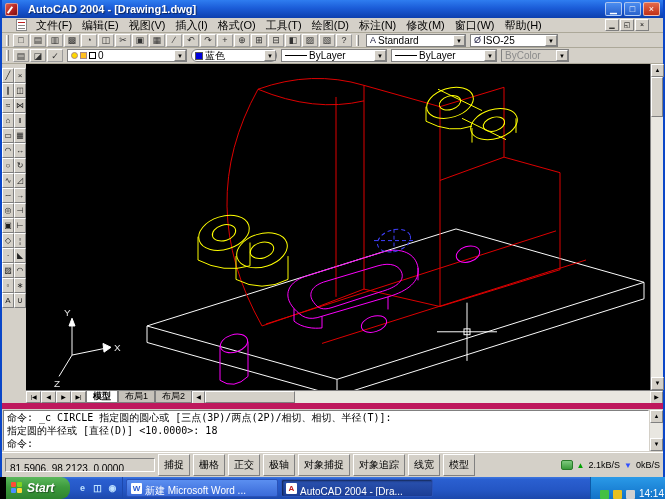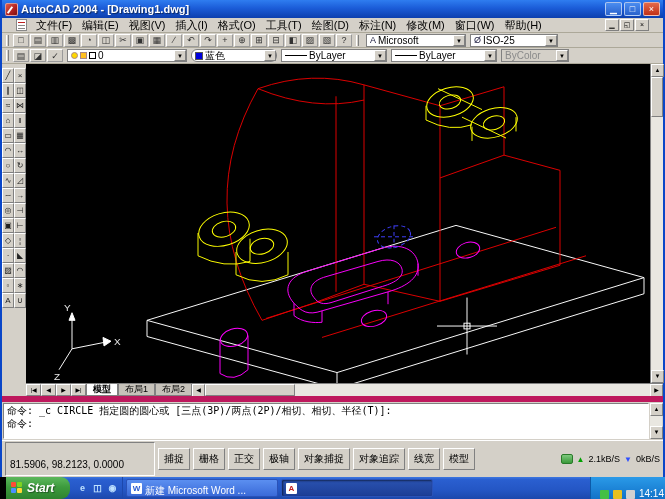--- a/index.html
+++ b/index.html
@@ -5,21 +5,21 @@
   * { box-sizing: border-box; margin: 0; padding: 0; }
   html,body { width:665px; height:499px; overflow:hidden; }
   body { font-family:"Liberation Sans", sans-serif; background:#000; }
   .screen { position:relative; width:665px; height:499px; }
 
   
   .app { position:absolute; top:0; left:0; width:665px; height:477px;
          display:flex; flex-direction:column; background:#d4d0c8;
          border-left:2px solid #0a46c8; border-right:2px solid #0a46c8; }
 
-  .titlebar { flex:0 0 18px; display:flex; align-items:center; gap:3px; padding:0 3px;
+  .titlebar { flex:0 0 18px; display:flex; align-items:center; gap:10px; padding:0 3px;
               background:linear-gradient(180deg,#2f7df0 0%,#1b5cd8 45%,#0c3fae 100%); }
   .app-icon { width:13px; height:13px; border-radius:2px;
               background:linear-gradient(135deg,#e05a4a 0%, #b02020 60%, #7a1010 100%);
               border:1px solid #ffffff88; position:relative; }
   .app-icon::after{ content:""; position:absolute; left:3px; top:2px; width:2px; height:8px;
               background:#fff; transform:rotate(35deg); }
   .title { flex:1; color:#fff; font-size:11px; font-weight:bold; white-space:nowrap;
            overflow:hidden; text-shadow:1px 1px 1px #00000088; }
   .winbtns { display:flex; gap:2px; }
   .wbtn { width:17px; height:14px; border-radius:2px; color:#fff; font-size:9px;
@@ -93,21 +93,21 @@
   .htrack { flex:1; background:#e9e7e1; }
 
   .cmdwrap { flex:0 0 44px; display:flex; background:#d4d0c8; border-top:6px solid #be185d; padding:1px; }
   .cmdtext { flex:1; background:#fff; border:1px solid; border-color:#808080 #fff #fff #808080;
              font-family:"DejaVu Sans Mono", monospace; font-size:10px; line-height:13px;
              padding:0 3px; overflow:hidden; color:#000; }
   .cmdscroll { width:12px; flex:0 0 12px; display:flex; flex-direction:column; margin-left:1px; }
 
   .statusbar { flex:0 0 18px; display:flex; align-items:center; gap:3px; padding:1px 3px;
                background:#d4d0c8; border-top:1px solid #fff; font-size:10px; }
-  .coords { width:150px; flex:0 0 150px; height:14px; line-height:12px; padding:16px 4px;
+  .coords { width:150px; flex:0 0 150px; height:14px; line-height:12px; padding:4px 4px;
             border:1px solid; border-color:#808080 #fff #fff #808080; white-space:nowrap; overflow:hidden; }
   .stoggle { height:22px; line-height:12px; padding:0 5px; background:#d4d0c8; border:1px solid;
              border-color:#fff #808080 #808080 #fff; white-space:nowrap; font-size:10px; }
   .net { margin-left:auto; display:flex; align-items:center; gap:4px; font-size:9px; white-space:nowrap; }
   .netbadge { width:12px; height:10px; border-radius:2px; border:1px solid #2a7a2a;
               background:linear-gradient(#7ec97e,#3a9a3a); }
   .upicon { color:#00a000; font-size:8px; } .downicon { color:#3050ff; font-size:8px; }
 
   
   .taskbar { position:absolute; left:6px; top:477px; width:665px; height:22px; display:flex;
@@ -233,21 +233,21 @@
         </button>
         <button class="tbtn">
           <span class="g">▧</span>
         </button>
         <button class="tbtn">
           <span class="g">?</span>
         </button>
       <div class="grip"></div>
       <div class="combo style">
         <span class="cicon">A</span>
-        <span class="cval">Microsoft</span>
+        <span class="cval">Standard</span>
         <span class="carrow">▼</span>
       </div>
       <div class="combo dim">
         <span class="cicon">Ø</span>
         <span class="cval">ISO-25</span>
         <span class="carrow">▼</span>
       </div>
     </div>
 
     <div class="toolbar row2">
@@ -427,20 +427,21 @@
             <div class="htrack"></div>
             <button class="sbtn">▶</button>
           </div>
         </div>
       </div>
     </div>
 
     <div class="cmdwrap">
       <div class="cmdtext">
         <div class="cmdline">命令: _c CIRCLE 指定圆的圆心或 [三点(3P)/两点(2P)/相切、相切、半径(T)]:</div>
+          <div class="cmdline">指定圆的半径或 [直径(D)] &lt;10.0000&gt;: 18</div>
           <div class="cmdline">命令:</div>
       </div>
       <div class="cmdscroll">
         <button class="sbtn">▲</button>
         <div class="vtrack"></div>
         <button class="sbtn">▼</button>
       </div>
     </div>
 
     <div class="statusbar">
@@ -477,20 +478,21 @@
       <div class="qlbtn">e</div>
         <div class="qlbtn">◫</div>
         <div class="qlbtn">◉</div>
     </div>
     <div class="task word">
         <span class="ticon">W</span>
         <span class="tlabel">新建 Microsoft Word ...</span>
       </div>
       <div class="task acad active">
         <span class="ticon">A</span>
+        <span class="tlabel">AutoCAD 2004 - [Dra...</span>
       </div>
     <div class="tray">
       <span class="trayicon a"></span>
       <span class="trayicon b"></span>
       <span class="trayicon c"></span>
       <span>14:14</span>
     </div>
   </div>
 </div>
 

